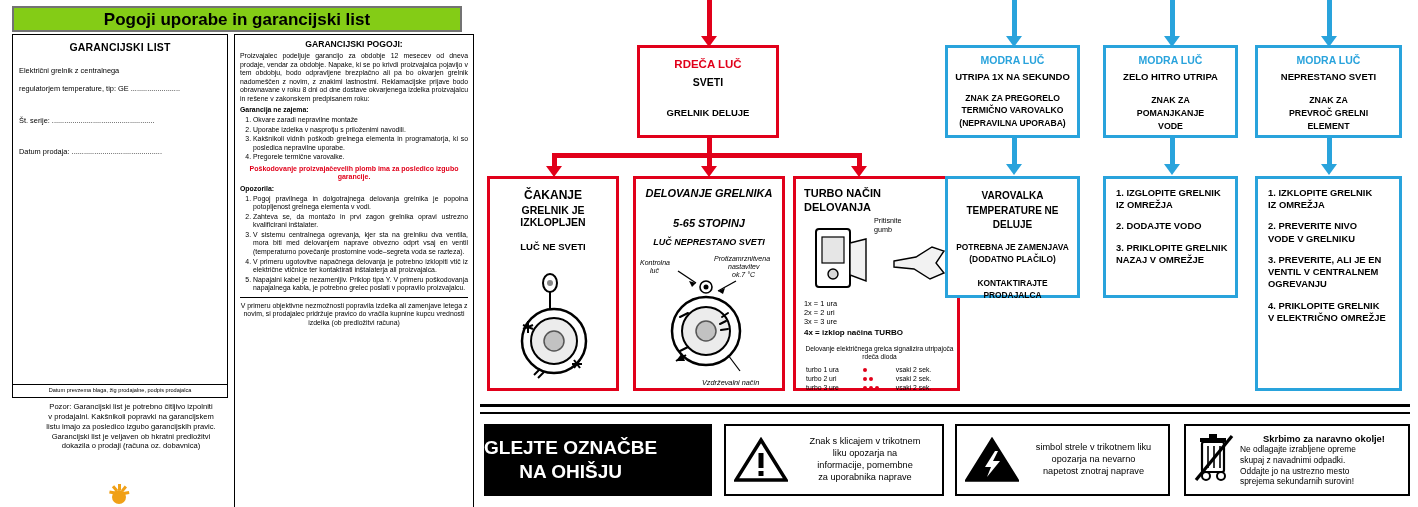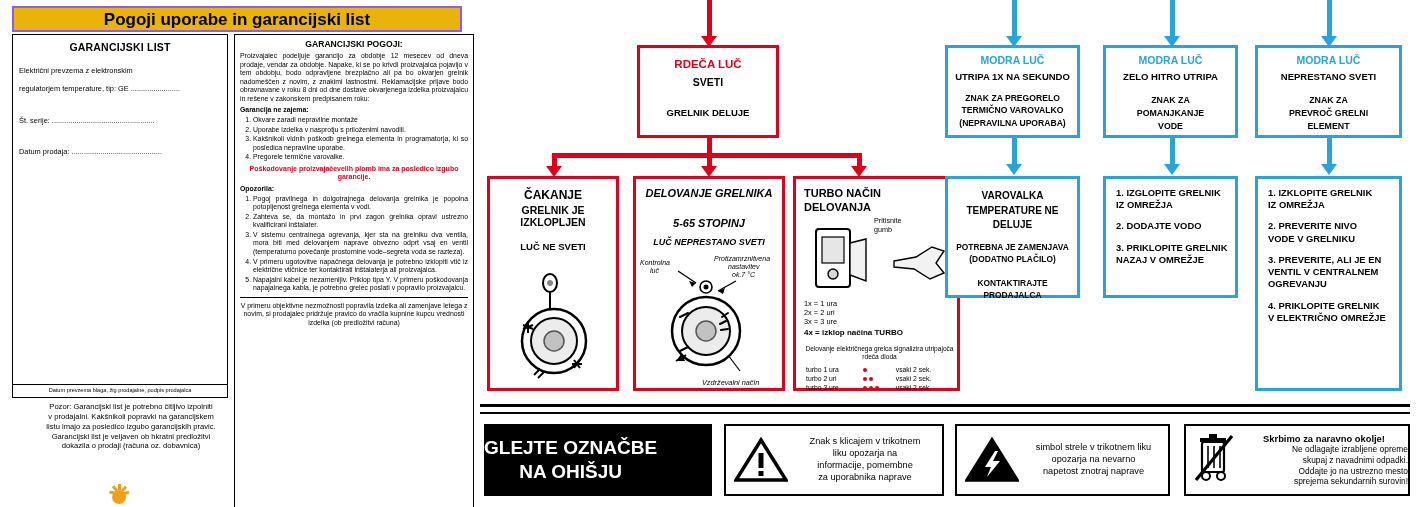--- a/index.html
+++ b/index.html
@@ -5,21 +5,21 @@
   html,body{margin:0;padding:0;}
   body{
     width:1418px;height:507px;background:#ffffff;
     font-family:"Liberation Sans", sans-serif;
     color:#000;overflow:hidden;position:relative;
   }
   .page{position:relative;width:1418px;height:507px;}
   .abs{position:absolute;box-sizing:border-box;}
   .warranty-title{
     left:12px;top:6px;width:450px;height:26px;
-    border:2px solid #8b5cf6;background:#eab308;
+    border:2px solid #737373;background:#84cc16;
     font-weight:bold;font-size:17px;text-align:center;line-height:24px;
   }
   .left-cols{left:12px;top:34px;width:450px;height:466px;}
   .wcard{
     position:absolute;left:0;top:0;width:214px;height:362px;
     border:1.5px solid #000;
   }
   .wcard h3{margin:0;padding:6px 0 4px;font-size:10.5px;text-align:center;font-weight:bold;letter-spacing:.2px;}
   .wline{font-size:7.4px;padding:0 6px;margin-top:9px;line-height:1.25;}
   .wfoot{position:absolute;bottom:4px;left:0;width:100%;text-align:center;font-size:5.6px;border-top:1px solid #000;padding-top:2px;}
@@ -80,21 +80,21 @@
 <body>
 
 <div class="page">
 
   <div class="abs warranty-title">Pogoji uporabe in garancijski list</div>
 
   <div class="abs left-cols">
 
     <div class="wcard">
       <h3>GARANCIJSKI LIST</h3>
-      <div class="wline">Električni prevzema z elektronskim</div>
+      <div class="wline">Električni grelnik z centralnega</div>
       <div class="wline">regulatorjem temperature, tip: GE ........................</div>
       <div class="wline" style="margin-top:22px">Št. serije: ..................................................</div>
       <div class="wline" style="margin-top:22px">Datum prodaja: ............................................</div>
       <div class="wfoot">Datum prevzema blaga, žig prodajalne, podpis prodajalca</div>
     </div>
 
     <div class="wnotes">
       <div>Pozor: Garancijski list je potrebno čitljivo izpolniti</div>
       <div>v prodajalni. Kakšnikoli popravki na garancijskem</div>
       <div>listu imajo za posledico izgubo garancijskih pravic.</div>
@@ -379,20 +379,20 @@
         <rect x="8" y="6" width="26" height="4" fill="#000"></rect>
         <rect x="17" y="2" width="8" height="4" fill="#000"></rect>
         <path d="M16 14 L16 36 M22 14 L22 36 M28 14 L28 36" stroke="#000" stroke-width="1.6"></path>
         <circle cx="14" cy="44" r="4" fill="#fff" stroke="#000" stroke-width="2"></circle>
         <circle cx="29" cy="44" r="4" fill="#fff" stroke="#000" stroke-width="2"></circle>
         <path d="M4 48 L40 4" stroke="#000" stroke-width="3.2"></path>
       </svg>
     </div>
     <div style="flex:1;">
       <div style="font-size:9.4px;font-weight:bold;text-align:center">Skrbimo za naravno okolje!</div>
-      <div style="font-size:8.4px;line-height:1.3;text-align:right;white-space:pre-line">Ne odlagajte izrabljene opreme
+      <div style="font-size:8.4px;line-height:1.3;text-align:left;white-space:pre-line">Ne odlagajte izrabljene opreme
 skupaj z navadnimi odpadki.
 Oddajte jo na ustrezno mesto
 sprejema sekundarnih surovin!</div>
     </div>
   </div>
 
 </div>
 
 </body></html>

